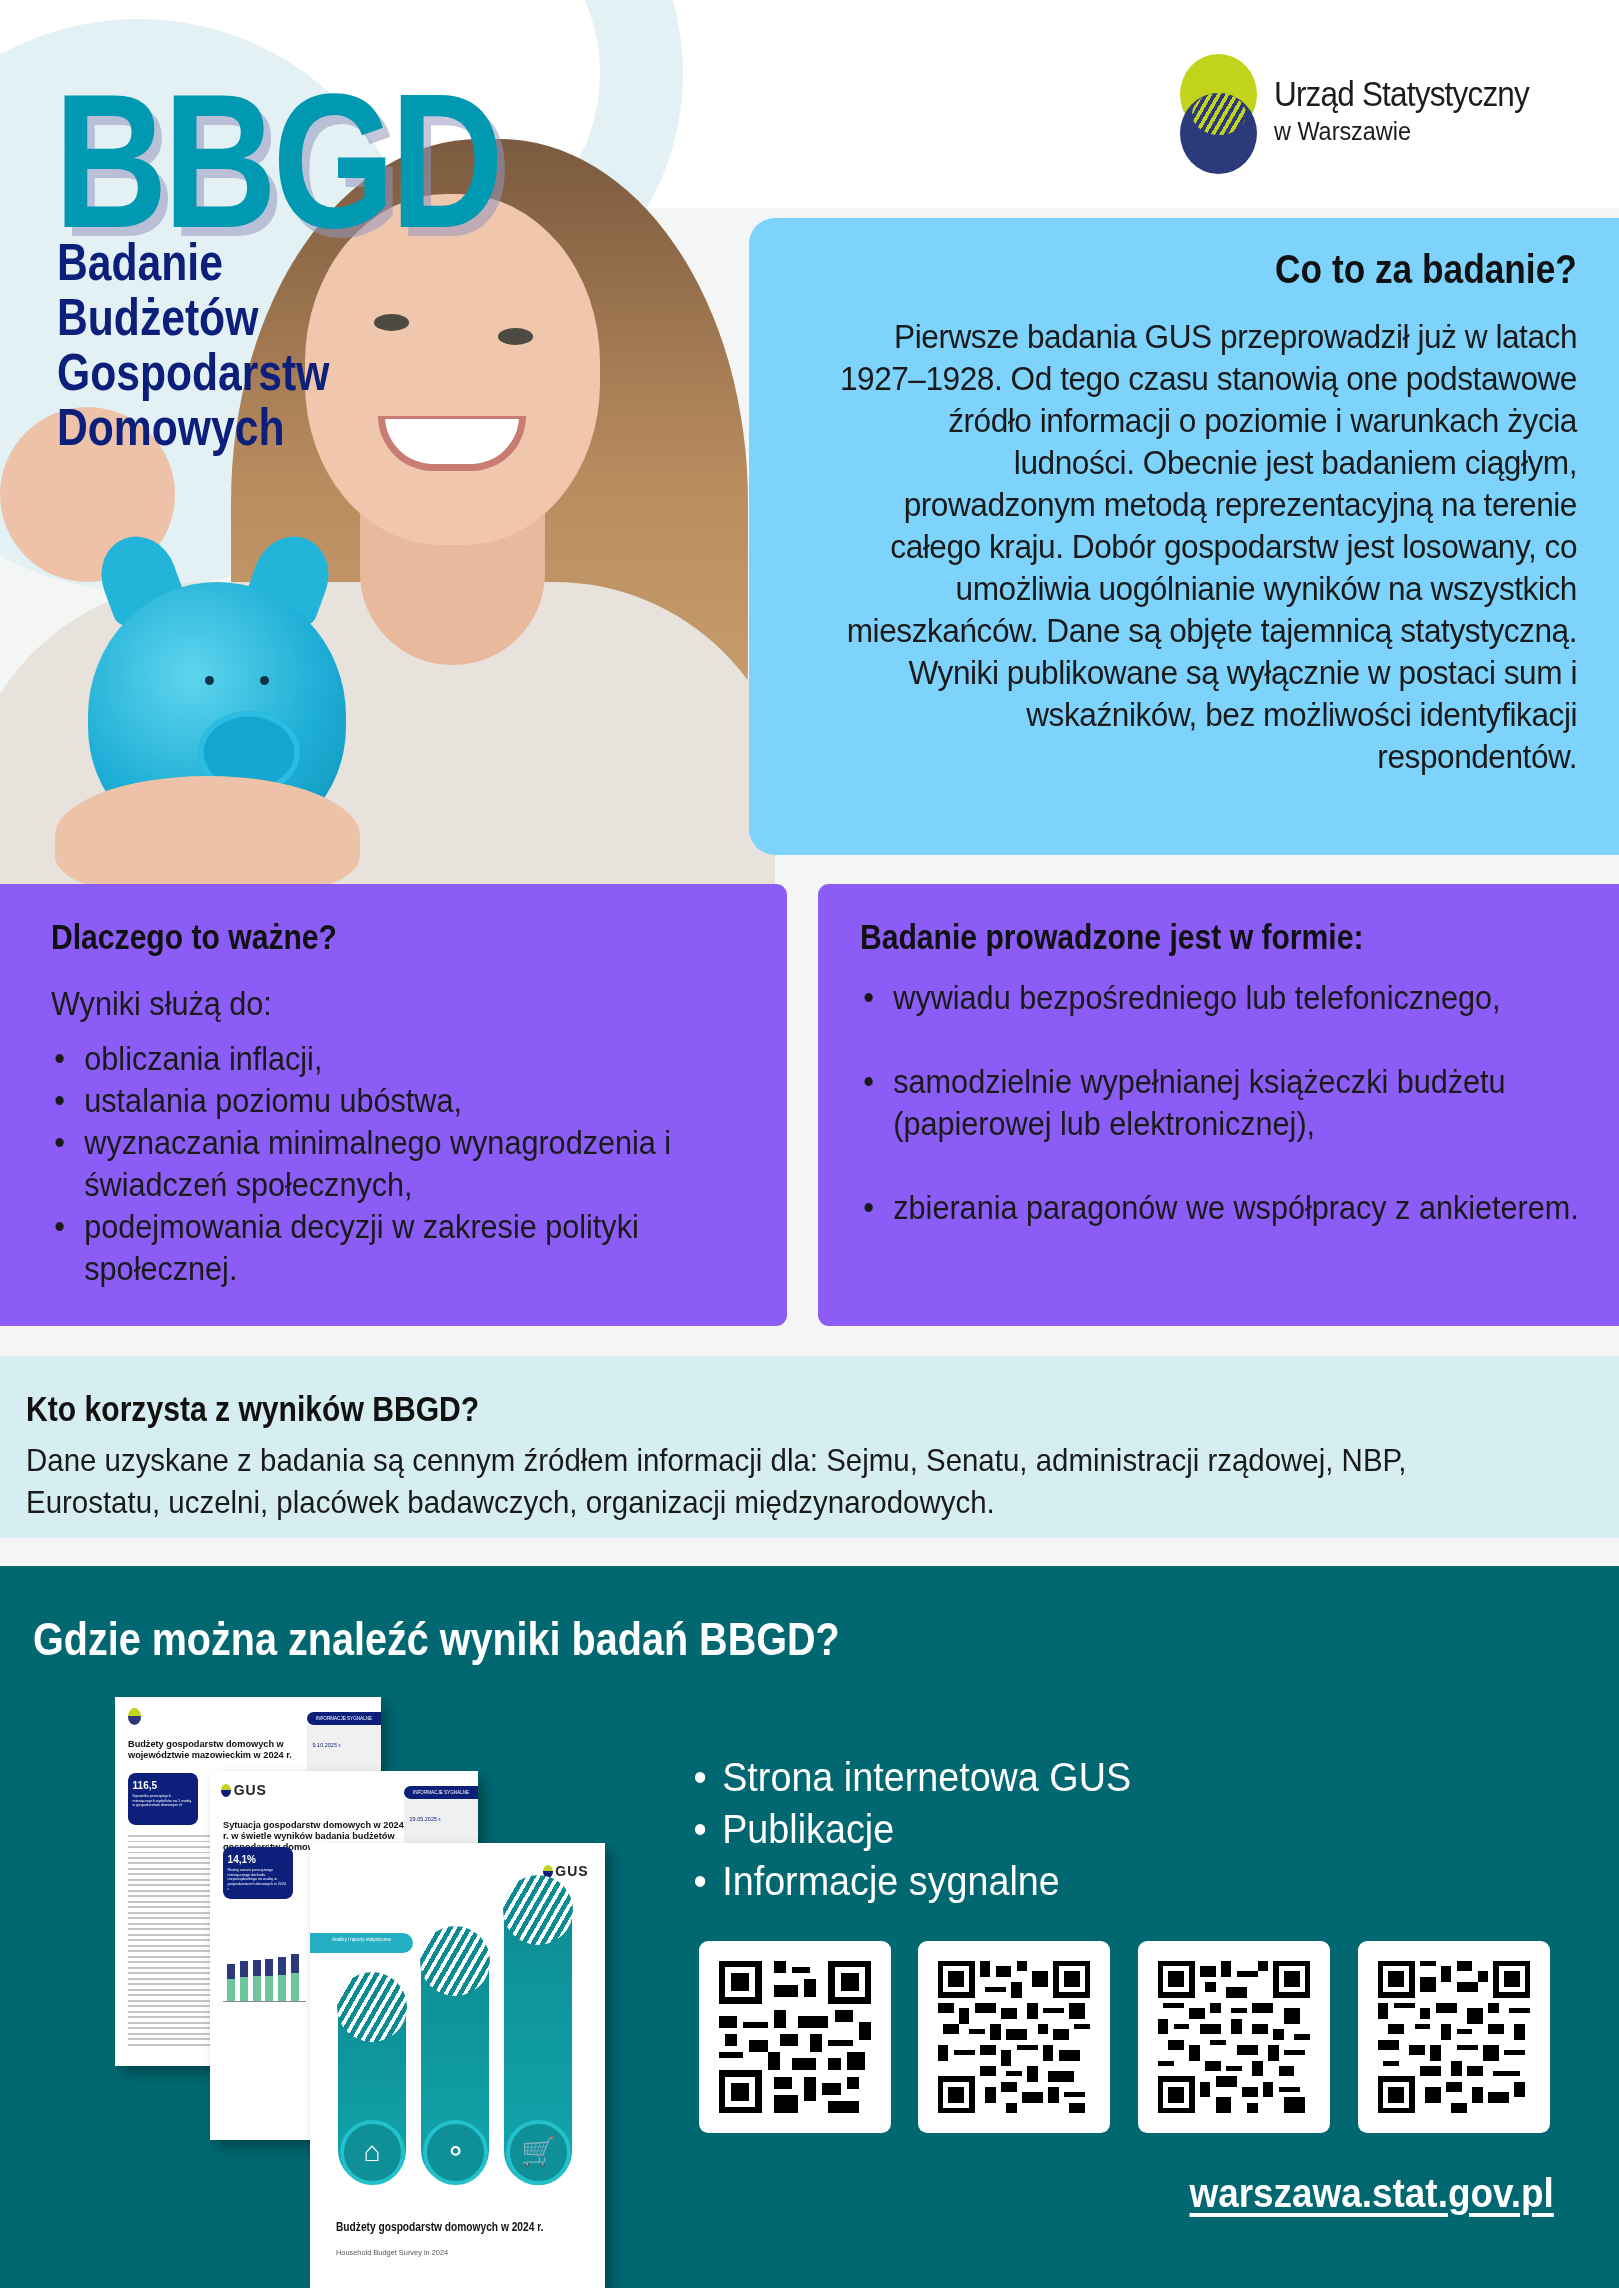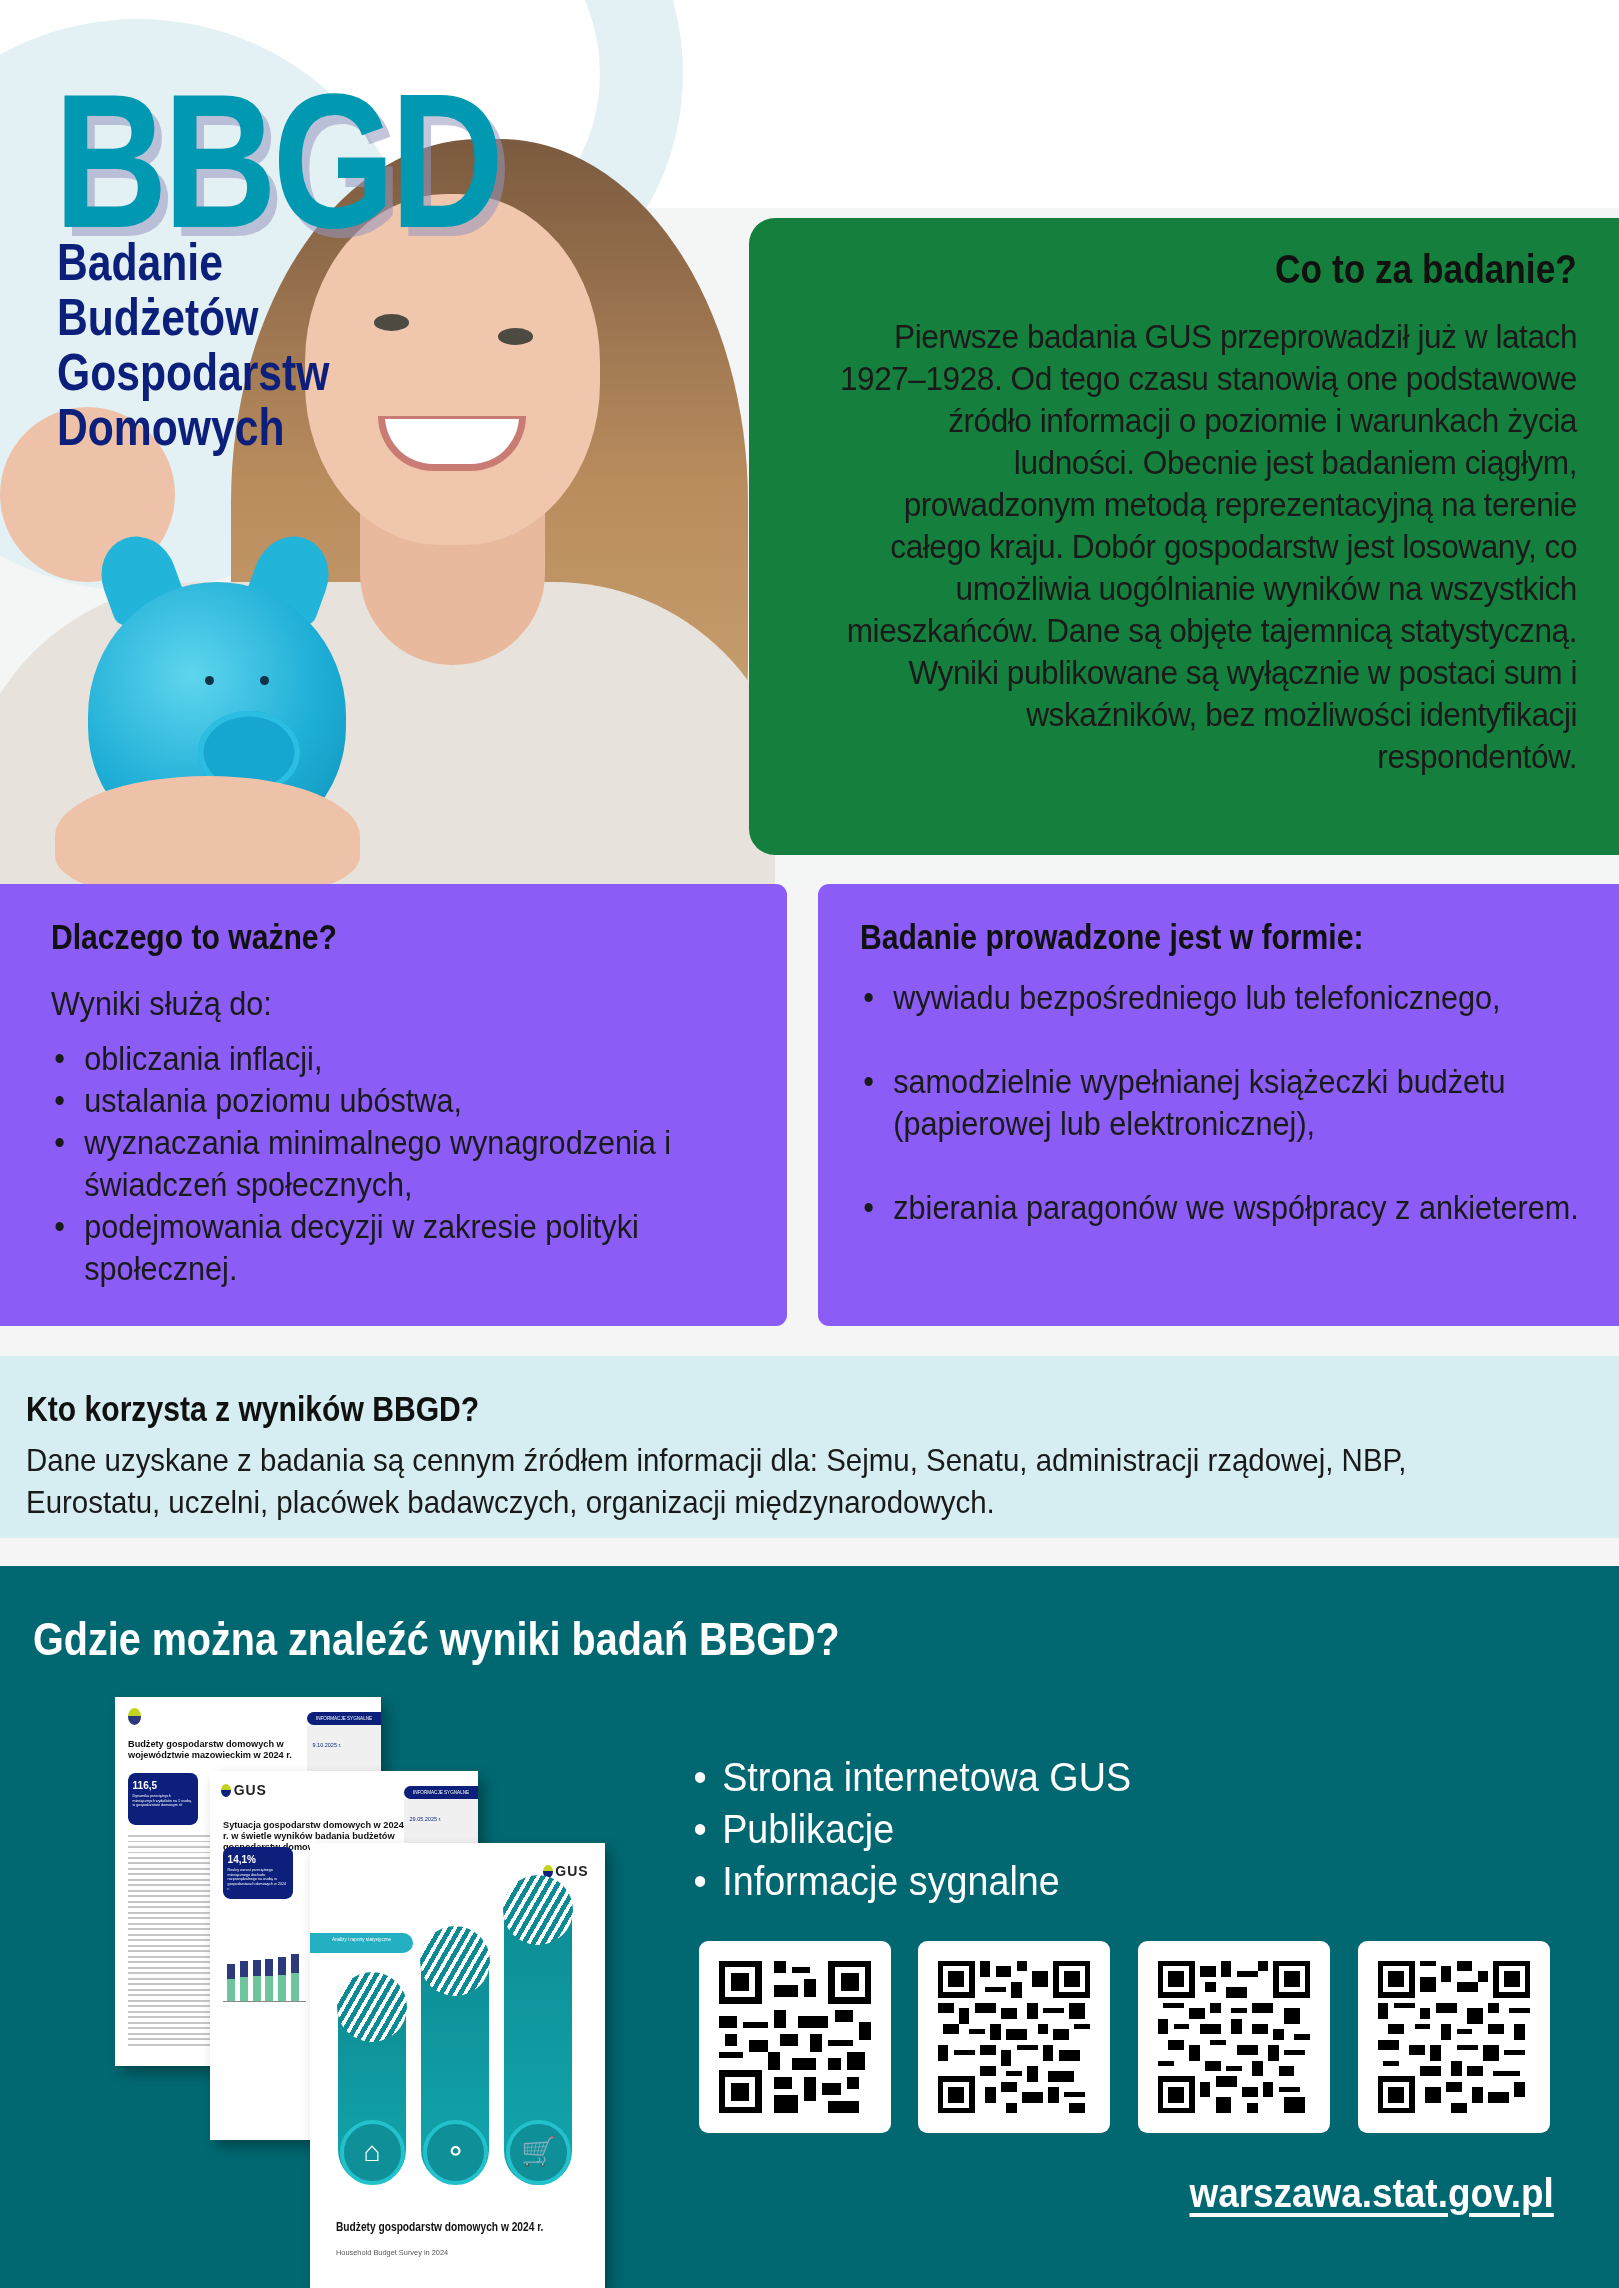--- a/index.html
+++ b/index.html
@@ -42,21 +42,21 @@
   
   .logo { position: absolute; left: 1177px; top: 54px; width: 406px; height: 120px; }
   .logo-circle-top { position: absolute; left: 2.8px; top: 0; width: 77px; height: 81px; border-radius: 50%; background: #c1d31b; }
   .logo-circle-bot { position: absolute; left: 2.8px; top: 39px; width: 77px; height: 81px; border-radius: 50%; background: #2c3a7b; }
   .logo-hatch { position: absolute; left: 14.8px; top: 39px; width: 54px; height: 42px; border-radius: 50%; background: repeating-linear-gradient(120deg, #c1d31b 0 3.7px, #2c3a7b 3.7px 7.4px); }
   .logo-text { position: absolute; left: 97px; top: 20px; color: #1c1c1c; }
   .logo-line1 { font-size: 35px; letter-spacing: -0.9px; transform: scaleX(0.9); transform-origin: left; white-space: nowrap; display: block; }
   .logo-line2 { font-size: 26px; margin-top: 1.8px; transform: scaleX(0.9); transform-origin: left; white-space: nowrap; display: block; }
 
   
-  .about { position: absolute; left: 749px; top: 218px; width: 870px; height: 637px; background: #15803d; border-radius: 26px 0 0 26px; }
+  .about { position: absolute; left: 749px; top: 218px; width: 870px; height: 637px; background: #7dd3fc; border-radius: 26px 0 0 26px; }
   .about h2 { position: absolute; right: 42px; top: 28px; font-size: 41px; font-weight: 700; white-space: nowrap; transform: scaleX(0.86); transform-origin: right top; }
   .about p { position: absolute; right: 42px; top: 97px; width: 812px; font-size: 34px; line-height: 42px; text-align: right; font-weight: 400; color: #1a1a1a; letter-spacing: -0.5px; transform: scaleX(0.93); transform-origin: right top; }
 
   
   .card { position: absolute; top: 884px; height: 442px; background: #8b5cf6; }
   .card-left { left: 0; width: 787px; border-radius: 0 11px 11px 0; }
   .card-right { left: 818px; width: 802px; border-radius: 11px 0 0 11px; }
   .card h3 { position: absolute; top: 33px; font-size: 35px; font-weight: 700; white-space: nowrap; transform: scaleX(0.86); transform-origin: left top; }
   .card-left h3 { left: 51px; } .card-right h3 { left: 42px; }
   .card .intro { position: absolute; left: 51px; top: 100px; font-size: 34px; color: #1a1a1a; transform: scaleX(0.9); transform-origin: left top; }
@@ -140,20 +140,29 @@
   </div>
 
   <div class="bbgd">BBGD</div>
   <div class="subtitle">
     <span>Badanie</span>
     <span>Budżetów</span>
     <span>Gospodarstw</span>
     <span>Domowych</span>
   </div>
 
+  <div class="logo">
+    <div class="logo-circle-top"></div>
+    <div class="logo-circle-bot"></div>
+    <div class="logo-hatch"></div>
+    <div class="logo-text">
+      <span class="logo-line1">Urząd Statystyczny</span>
+      <span class="logo-line2">w Warszawie</span>
+    </div>
+  </div>
 
   <div class="about">
     <h2>Co to za badanie?</h2>
     <p>Pierwsze badania GUS przeprowadził już w latach 1927–1928. Od tego czasu stanowią one podstawowe źródło informacji o poziomie i warunkach życia ludności. Obecnie jest badaniem ciągłym, prowadzonym metodą reprezentacyjną na terenie całego kraju. Dobór gospodarstw jest losowany, co umożliwia uogólnianie wyników na wszystkich mieszkańców. Dane są objęte tajemnicą statystyczną. Wyniki publikowane są wyłącznie w postaci sum i wskaźników, bez możliwości identyfikacji respondentów.</p>
   </div>
 </section>
 
 <section class="card card-left">
   <h3>Dlaczego to ważne?</h3>
   <div class="intro">Wyniki służą do:</div>

